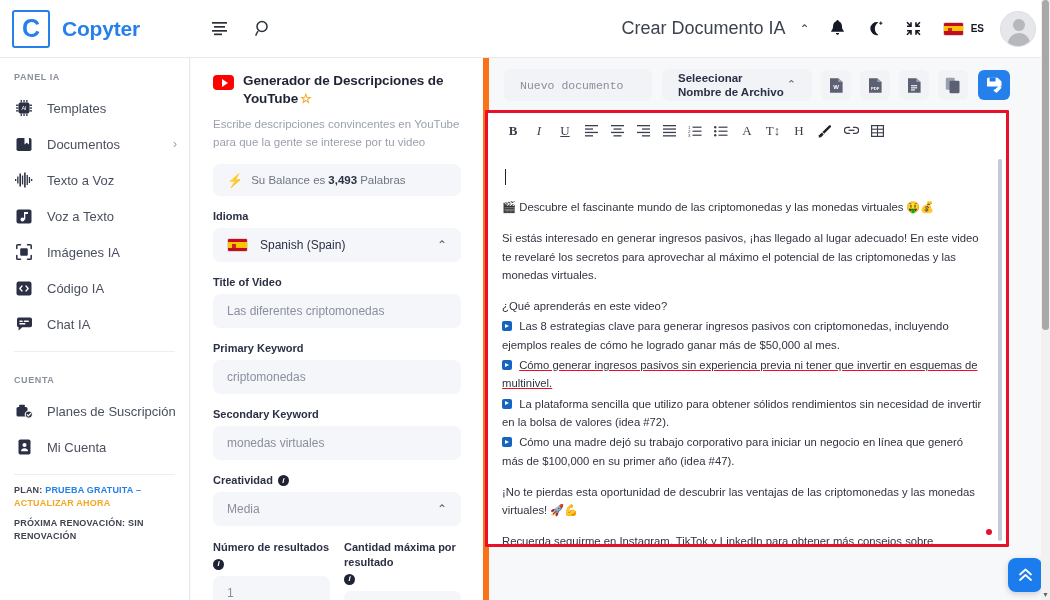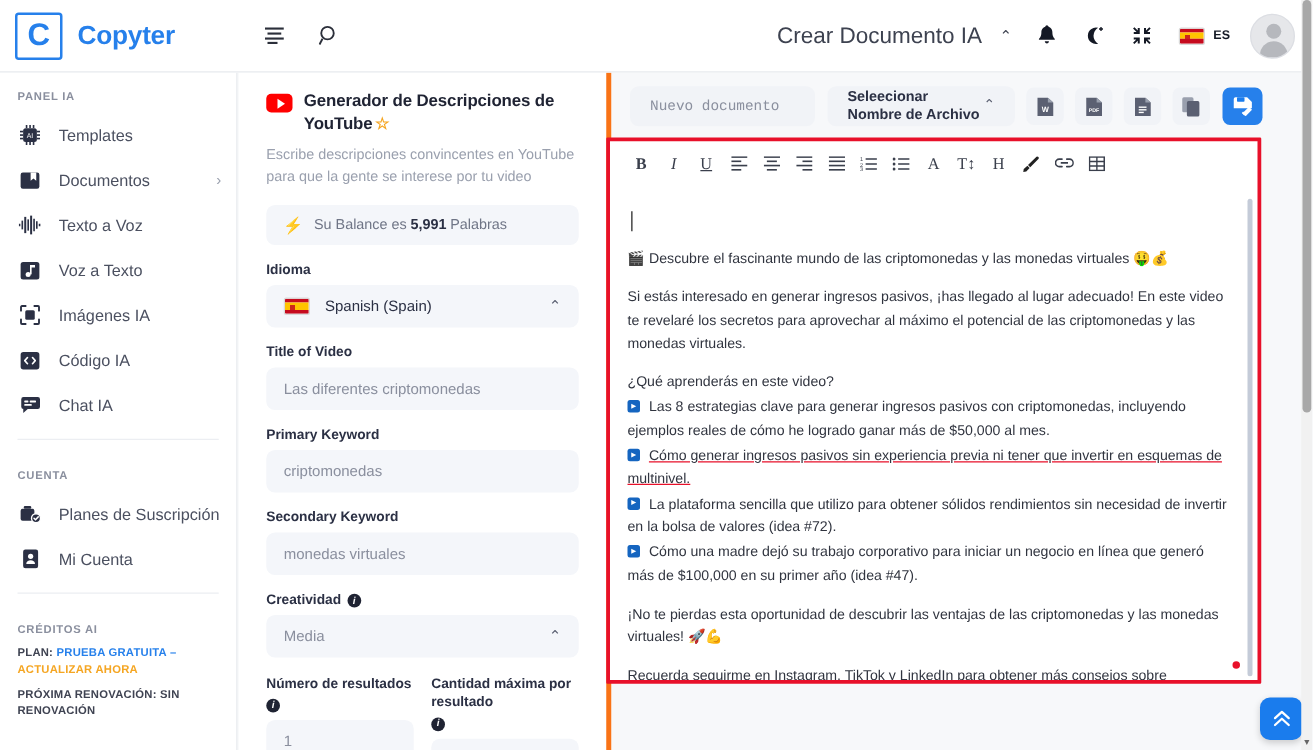--- a/index.html
+++ b/index.html
@@ -56,21 +56,21 @@
   .side-caret { margin-left: auto; color: #9aa0ae; font-size: 12px; }
   .side-div { height:1px; background:#eceef2; margin: 9px 14px; }
   .credits { padding: 0 14px; }
   .credit-line { font-size: 9px; font-weight: bold; color:#3f4352; line-height: 1.45; letter-spacing:.2px; margin-bottom:7px;}
   .c-blue { color: #2680eb; }
   .c-orange { color: #f5a623; }
 
   
   .midpanel {
     position: absolute; top: 58px; left: 191px; width: 298px; height: 542px;
-    background: #fff; border-right: 4px solid #f97316; overflow: hidden; padding: 14px 22px 0 22px;
+    background: #fff; border-right: 6px solid #f97316; overflow: hidden; padding: 14px 22px 0 22px;
   }
   .tool-head { display: flex; align-items: flex-start; gap: 9px; }
   .yt-ico {
     width: 21px; height: 15px; border-radius: 4px; background:#ff0000; flex:none;
     display:flex;align-items:center;justify-content:center; margin-top:3px;
   }
   .yt-ico .tri { width:0;height:0;border-left:6px solid #fff;border-top:4px solid transparent;border-bottom:4px solid transparent;margin-left:2px;}
   .tool-title { font-size: 13.5px; font-weight: bold; color:#1f2333; line-height:1.3; letter-spacing:-0.1px;}
   .star { color:#f5a623; font-size: 13px; margin-left:2px; }
   .tool-desc { font-size: 11.5px; color:#9aa0ae; line-height:1.55; margin-top:9px; }
@@ -339,21 +339,20 @@
         <svg width="13" height="16" viewBox="0 0 13 16">
             <rect x="0.5" y="0.5" width="12" height="15" rx="1.8" fill="#2b3044"></rect>
             <circle cx="6.5" cy="6" r="2.1" fill="#fff"></circle>
             <path d="M3 12.2c0-2 1.6-3 3.5-3s3.5 1 3.5 3z" fill="#fff"></path>
           </svg>
       </span>
       <span>Mi Cuenta</span>
     </div>
 
     <div class="side-div"></div>
-    <div class="side-section">CRÉDITOS AI</div>
 
     <div class="credits">
       <div class="credit-line">
         <span>PLAN:</span>
         <span class="c-blue">PRUEBA GRATUITA</span>
         <span class="c-blue">–</span>
         <span class="c-orange">ACTUALIZAR AHORA</span>
       </div>
       <div class="credit-line">PRÓXIMA RENOVACIÓN: SIN RENOVACIÓN</div>
     </div>
@@ -366,21 +365,21 @@
         </div>
       <div class="tool-title">
         <span>Generador de Descripciones de YouTube</span><span class="star">☆</span>
       </div>
     </div>
     <div class="tool-desc">Escribe descripciones convincentes en YouTube para que la gente se interese por tu video</div>
 
     <div class="balance">
       <span class="bolt">⚡</span>
       <span>Su Balance es</span>
-      <span class="bal-num">5,991</span>
+      <span class="bal-num">3,493</span>
       <span>Palabras</span>
     </div>
 
     <div class="field-label">Idioma</div>
     <div class="ctrl sel">
       <span class="flag">
           <span class="s1"></span>
           <span class="s2"></span>
           <span class="s3"></span>
           <span class="crest"></span>

